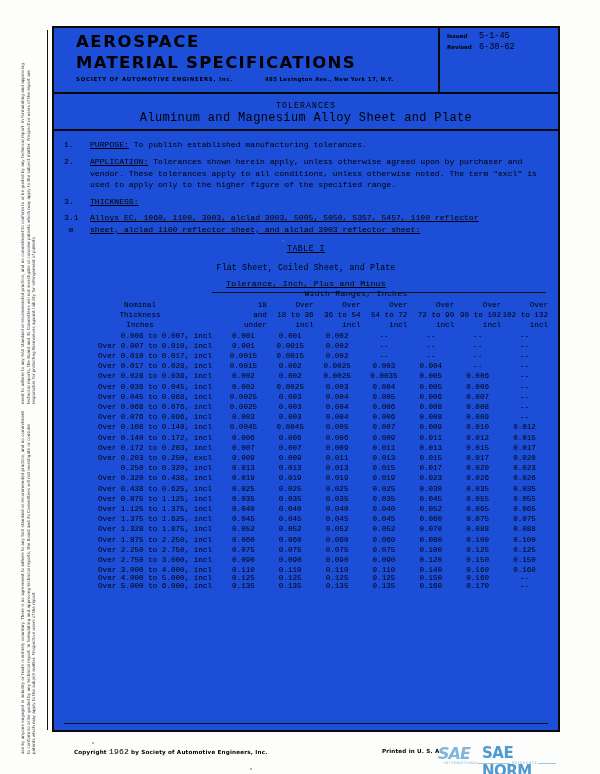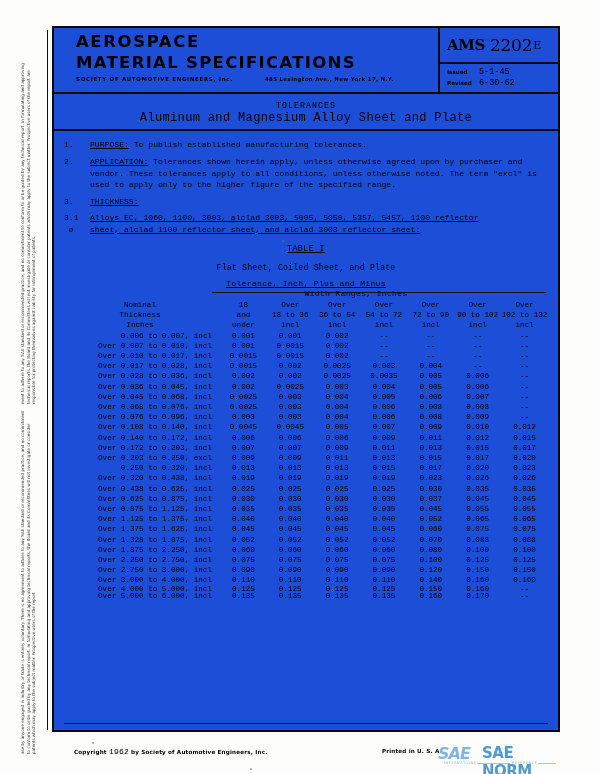--- a/index.html
+++ b/index.html
@@ -250,21 +250,21 @@
     font-weight: normal;
     vertical-align: top;
     white-space: nowrap;
   }
   table.grid th.thick {
     width: 152px;
     text-align: center;
     padding-right: 4px;
   }
   table.grid th.w {
-    text-align: center;
+    text-align: right;
   }
   table.grid td.thick {
     text-align: right;
     padding-right: 8px;
   }
   table.grid td.v {
     text-align: center;
   }
   .row-pair td { line-height: 7.4px; }
 
@@ -386,25 +386,20 @@
 
     <div class="masthead">
       <div class="masthead-left">
         <div class="mast-l1">AEROSPACE</div>
         <div class="mast-l2">MATERIAL SPECIFICATIONS</div>
         <div class="mast-l3">
           <span>SOCIETY OF AUTOMOTIVE ENGINEERS, Inc.</span><span class="addr">485 Lexington Ave., New York 17, N.Y.</span>
         </div>
       </div>
       <div class="masthead-right">
-        <div class="ams-no">
-          <span class="ams">AMS</span>
-          <span class="num">2202</span>
-          <span class="rev">E</span>
-        </div>
         <div class="iss-rev">
           <div>
             <span class="k">Issued</span><span class="v">5-1-45</span>
           </div>
           <div>
             <span class="k">Revised</span><span class="v">6-30-62</span>
           </div>
         </div>
       </div>
     </div>
@@ -652,30 +647,20 @@
                 <td class="thick">Over 0.438 to 0.625, incl</td>
                 <td class="v">0.025</td>
                 <td class="v">0.025</td>
                 <td class="v">0.025</td>
                 <td class="v">0.025</td>
                 <td class="v">0.030</td>
                 <td class="v">0.035</td>
                 <td class="v">0.035</td>
               </tr>
               <tr>
-                <td class="thick">Over 0.625 to 0.875, incl</td>
-                <td class="v">0.030</td>
-                <td class="v">0.030</td>
-                <td class="v">0.030</td>
-                <td class="v">0.030</td>
-                <td class="v">0.037</td>
-                <td class="v">0.045</td>
-                <td class="v">0.045</td>
-              </tr>
-              <tr>
                 <td class="thick">Over 0.875 to 1.125, incl</td>
                 <td class="v">0.035</td>
                 <td class="v">0.035</td>
                 <td class="v">0.035</td>
                 <td class="v">0.035</td>
                 <td class="v">0.045</td>
                 <td class="v">0.055</td>
                 <td class="v">0.055</td>
               </tr>
               <tr>

